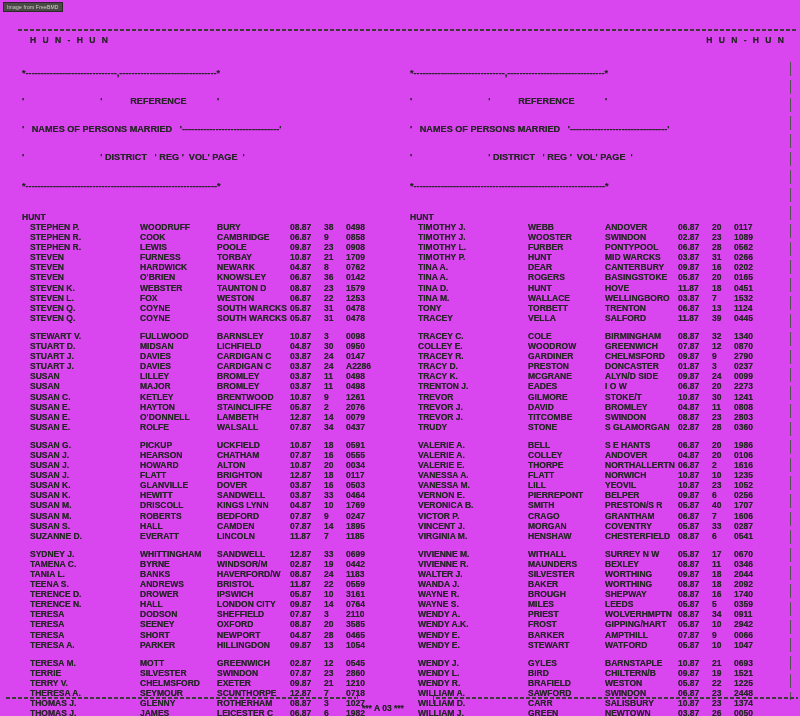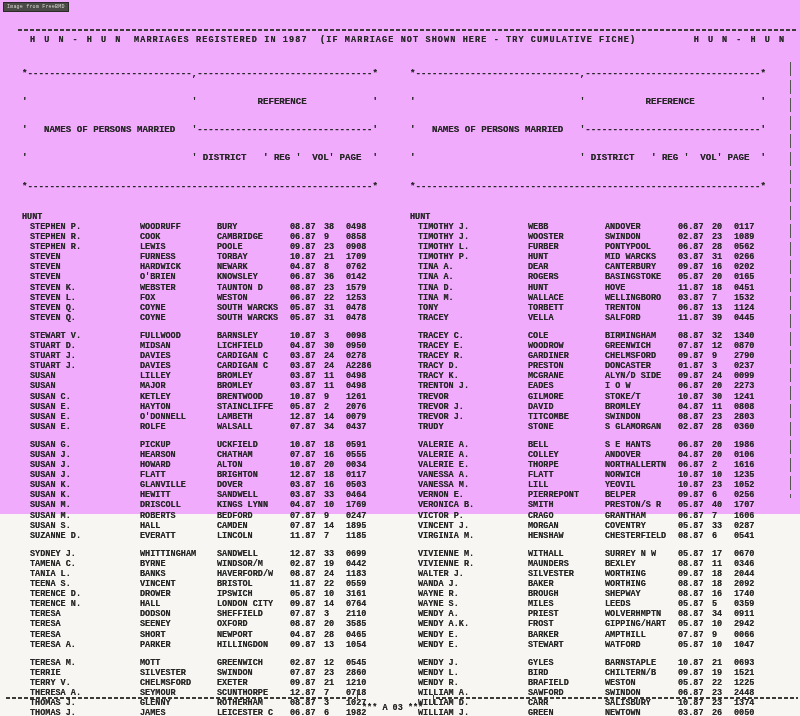--- a/index.html
+++ b/index.html
@@ -1,20 +1,20 @@
 <!DOCTYPE html>
 <html><head>
 <meta charset="utf-8">
 <style>
   html,body{margin:0;padding:0;}
   body{width:800px;height:716px;background:#f7f6f2;overflow:hidden;}
   .page{
-    position:relative;width:800px;height:514px;
-    background:#f0abfc;
-    font-family:Liberation Mono, monospace;
+    position:relative;width:800px;height:716px;
+    background:#d946ef;
+    font-family:Liberation Sans, sans-serif;
     color:#262626;font-weight:bold;
     text-shadow:0 0 .4px rgba(20,20,20,.6);
   }
   .badge{
     position:absolute;left:3px;top:2px;
     background:#4b4a47;color:#d8d6d0;
     font-size:5px;font-weight:normal;letter-spacing:.2px;
     padding:1px 3px;border:1px solid #2a2a28;line-height:6px;
     text-shadow:none;
   }
@@ -60,21 +60,20 @@
 <body>
 
 <div class="page">
 
   <div class="badge">Image from FreeBMD</div>
 
   <div class="rule top"></div>
 
   <div class="titlebar">
     <span class="code-left">H U N - H U N</span>
-    <span class="main-title">MARRIAGES REGISTERED IN 1987  (IF MARRIAGE NOT SHOWN HERE - TRY CUMULATIVE FICHE)</span>
     <span class="code-right">H U N - H U N</span>
   </div>
 
   <div class="col left">
     <div class="hbox">
       <div>*------------------------------,--------------------------------*</div>
       <div>'                              '           REFERENCE            '</div>
       <div>'   NAMES OF PERSONS MARRIED   '--------------------------------'</div>
       <div>'                              ' DISTRICT   ' REG '  VOL' PAGE  '</div>
       <div>*---------------------------------------------------------------*</div>
@@ -88,21 +87,21 @@
         <div class="row"><span>STEVEN</span><span>HARDWICK</span><span>NEWARK</span><span>04.87</span><span>8</span><span>0762</span></div>
         <div class="row"><span>STEVEN</span><span>O'BRIEN</span><span>KNOWSLEY</span><span>06.87</span><span>36</span><span>0142</span></div>
         <div class="row"><span>STEVEN K.</span><span>WEBSTER</span><span>TAUNTON D</span><span>08.87</span><span>23</span><span>1579</span></div>
         <div class="row"><span>STEVEN L.</span><span>FOX</span><span>WESTON</span><span>06.87</span><span>22</span><span>1253</span></div>
         <div class="row"><span>STEVEN Q.</span><span>COYNE</span><span>SOUTH WARCKS</span><span>05.87</span><span>31</span><span>0478</span></div>
         <div class="row"><span>STEVEN Q.</span><span>COYNE</span><span>SOUTH WARCKS</span><span>05.87</span><span>31</span><span>0478</span></div>
       </div>
       <div class="group">
         <div class="row"><span>STEWART V.</span><span>FULLWOOD</span><span>BARNSLEY</span><span>10.87</span><span>3</span><span>0098</span></div>
         <div class="row"><span>STUART D.</span><span>MIDSAN</span><span>LICHFIELD</span><span>04.87</span><span>30</span><span>0950</span></div>
-        <div class="row"><span>STUART J.</span><span>DAVIES</span><span>CARDIGAN C</span><span>03.87</span><span>24</span><span>0278</span></div>
+        <div class="row"><span>STUART J.</span><span>DAVIES</span><span>CARDIGAN C</span><span>03.87</span><span>24</span><span>0147</span></div>
         <div class="row"><span>STUART J.</span><span>DAVIES</span><span>CARDIGAN C</span><span>03.87</span><span>24</span><span>A2286</span></div>
         <div class="row"><span>SUSAN</span><span>LILLEY</span><span>BROMLEY</span><span>03.87</span><span>11</span><span>0498</span></div>
         <div class="row"><span>SUSAN</span><span>MAJOR</span><span>BROMLEY</span><span>03.87</span><span>11</span><span>0498</span></div>
         <div class="row"><span>SUSAN C.</span><span>KETLEY</span><span>BRENTWOOD</span><span>10.87</span><span>9</span><span>1261</span></div>
         <div class="row"><span>SUSAN E.</span><span>HAYTON</span><span>STAINCLIFFE</span><span>05.87</span><span>2</span><span>2076</span></div>
         <div class="row"><span>SUSAN E.</span><span>O'DONNELL</span><span>LAMBETH</span><span>12.87</span><span>14</span><span>0079</span></div>
         <div class="row"><span>SUSAN E.</span><span>ROLFE</span><span>WALSALL</span><span>07.87</span><span>34</span><span>0437</span></div>
       </div>
       <div class="group">
         <div class="row"><span>SUSAN G.</span><span>PICKUP</span><span>UCKFIELD</span><span>10.87</span><span>18</span><span>0591</span></div>
@@ -113,21 +112,21 @@
         <div class="row"><span>SUSAN K.</span><span>HEWITT</span><span>SANDWELL</span><span>03.87</span><span>33</span><span>0464</span></div>
         <div class="row"><span>SUSAN M.</span><span>DRISCOLL</span><span>KINGS LYNN</span><span>04.87</span><span>10</span><span>1769</span></div>
         <div class="row"><span>SUSAN M.</span><span>ROBERTS</span><span>BEDFORD</span><span>07.87</span><span>9</span><span>0247</span></div>
         <div class="row"><span>SUSAN S.</span><span>HALL</span><span>CAMDEN</span><span>07.87</span><span>14</span><span>1895</span></div>
         <div class="row"><span>SUZANNE D.</span><span>EVERATT</span><span>LINCOLN</span><span>11.87</span><span>7</span><span>1185</span></div>
       </div>
       <div class="group">
         <div class="row"><span>SYDNEY J.</span><span>WHITTINGHAM</span><span>SANDWELL</span><span>12.87</span><span>33</span><span>0699</span></div>
         <div class="row"><span>TAMENA C.</span><span>BYRNE</span><span>WINDSOR/M</span><span>02.87</span><span>19</span><span>0442</span></div>
         <div class="row"><span>TANIA L.</span><span>BANKS</span><span>HAVERFORD/W</span><span>08.87</span><span>24</span><span>1183</span></div>
-        <div class="row"><span>TEENA S.</span><span>VINCENT</span><span>BRISTOL</span><span>11.87</span><span>22</span><span>0559</span></div>
+        <div class="row"><span>TEENA S.</span><span>ANDREWS</span><span>BRISTOL</span><span>11.87</span><span>22</span><span>0559</span></div>
         <div class="row"><span>TERENCE D.</span><span>DROWER</span><span>IPSWICH</span><span>05.87</span><span>10</span><span>3161</span></div>
         <div class="row"><span>TERENCE N.</span><span>HALL</span><span>LONDON CITY</span><span>09.87</span><span>14</span><span>0764</span></div>
         <div class="row"><span>TERESA</span><span>DODSON</span><span>SHEFFIELD</span><span>07.87</span><span>3</span><span>2110</span></div>
         <div class="row"><span>TERESA</span><span>SEENEY</span><span>OXFORD</span><span>08.87</span><span>20</span><span>3585</span></div>
         <div class="row"><span>TERESA</span><span>SHORT</span><span>NEWPORT</span><span>04.87</span><span>28</span><span>0465</span></div>
         <div class="row"><span>TERESA A.</span><span>PARKER</span><span>HILLINGDON</span><span>09.87</span><span>13</span><span>1054</span></div>
       </div>
       <div class="group">
         <div class="row"><span>TERESA M.</span><span>MOTT</span><span>GREENWICH</span><span>02.87</span><span>12</span><span>0545</span></div>
         <div class="row"><span>TERRIE</span><span>SILVESTER</span><span>SWINDON</span><span>07.87</span><span>23</span><span>2860</span></div>
@@ -154,21 +153,21 @@
         <div class="row"><span>TIMOTHY P.</span><span>HUNT</span><span>MID WARCKS</span><span>03.87</span><span>31</span><span>0266</span></div>
         <div class="row"><span>TINA A.</span><span>DEAR</span><span>CANTERBURY</span><span>09.87</span><span>16</span><span>0202</span></div>
         <div class="row"><span>TINA A.</span><span>ROGERS</span><span>BASINGSTOKE</span><span>05.87</span><span>20</span><span>0165</span></div>
         <div class="row"><span>TINA D.</span><span>HUNT</span><span>HOVE</span><span>11.87</span><span>18</span><span>0451</span></div>
         <div class="row"><span>TINA M.</span><span>WALLACE</span><span>WELLINGBORO</span><span>03.87</span><span>7</span><span>1532</span></div>
         <div class="row"><span>TONY</span><span>TORBETT</span><span>TRENTON</span><span>06.87</span><span>13</span><span>1124</span></div>
         <div class="row"><span>TRACEY</span><span>VELLA</span><span>SALFORD</span><span>11.87</span><span>39</span><span>0445</span></div>
       </div>
       <div class="group">
         <div class="row"><span>TRACEY C.</span><span>COLE</span><span>BIRMINGHAM</span><span>08.87</span><span>32</span><span>1340</span></div>
-        <div class="row"><span>TRACEY E.</span><span>WOODROW</span><span>GREENWICH</span><span>07.87</span><span>12</span><span>0870</span></div>
+        <div class="row"><span>COLLEY E.</span><span>WOODROW</span><span>GREENWICH</span><span>07.87</span><span>12</span><span>0870</span></div>
         <div class="row"><span>TRACEY R.</span><span>GARDINER</span><span>CHELMSFORD</span><span>09.87</span><span>9</span><span>2790</span></div>
         <div class="row"><span>TRACY D.</span><span>PRESTON</span><span>DONCASTER</span><span>01.87</span><span>3</span><span>0237</span></div>
         <div class="row"><span>TRACY K.</span><span>MCGRANE</span><span>ALYN/D SIDE</span><span>09.87</span><span>24</span><span>0099</span></div>
         <div class="row"><span>TRENTON J.</span><span>EADES</span><span>I O W</span><span>06.87</span><span>20</span><span>2273</span></div>
         <div class="row"><span>TREVOR</span><span>GILMORE</span><span>STOKE/T</span><span>10.87</span><span>30</span><span>1241</span></div>
         <div class="row"><span>TREVOR J.</span><span>DAVID</span><span>BROMLEY</span><span>04.87</span><span>11</span><span>0808</span></div>
         <div class="row"><span>TREVOR J.</span><span>TITCOMBE</span><span>SWINDON</span><span>08.87</span><span>23</span><span>2803</span></div>
         <div class="row"><span>TRUDY</span><span>STONE</span><span>S GLAMORGAN</span><span>02.87</span><span>28</span><span>0360</span></div>
       </div>
       <div class="group">

